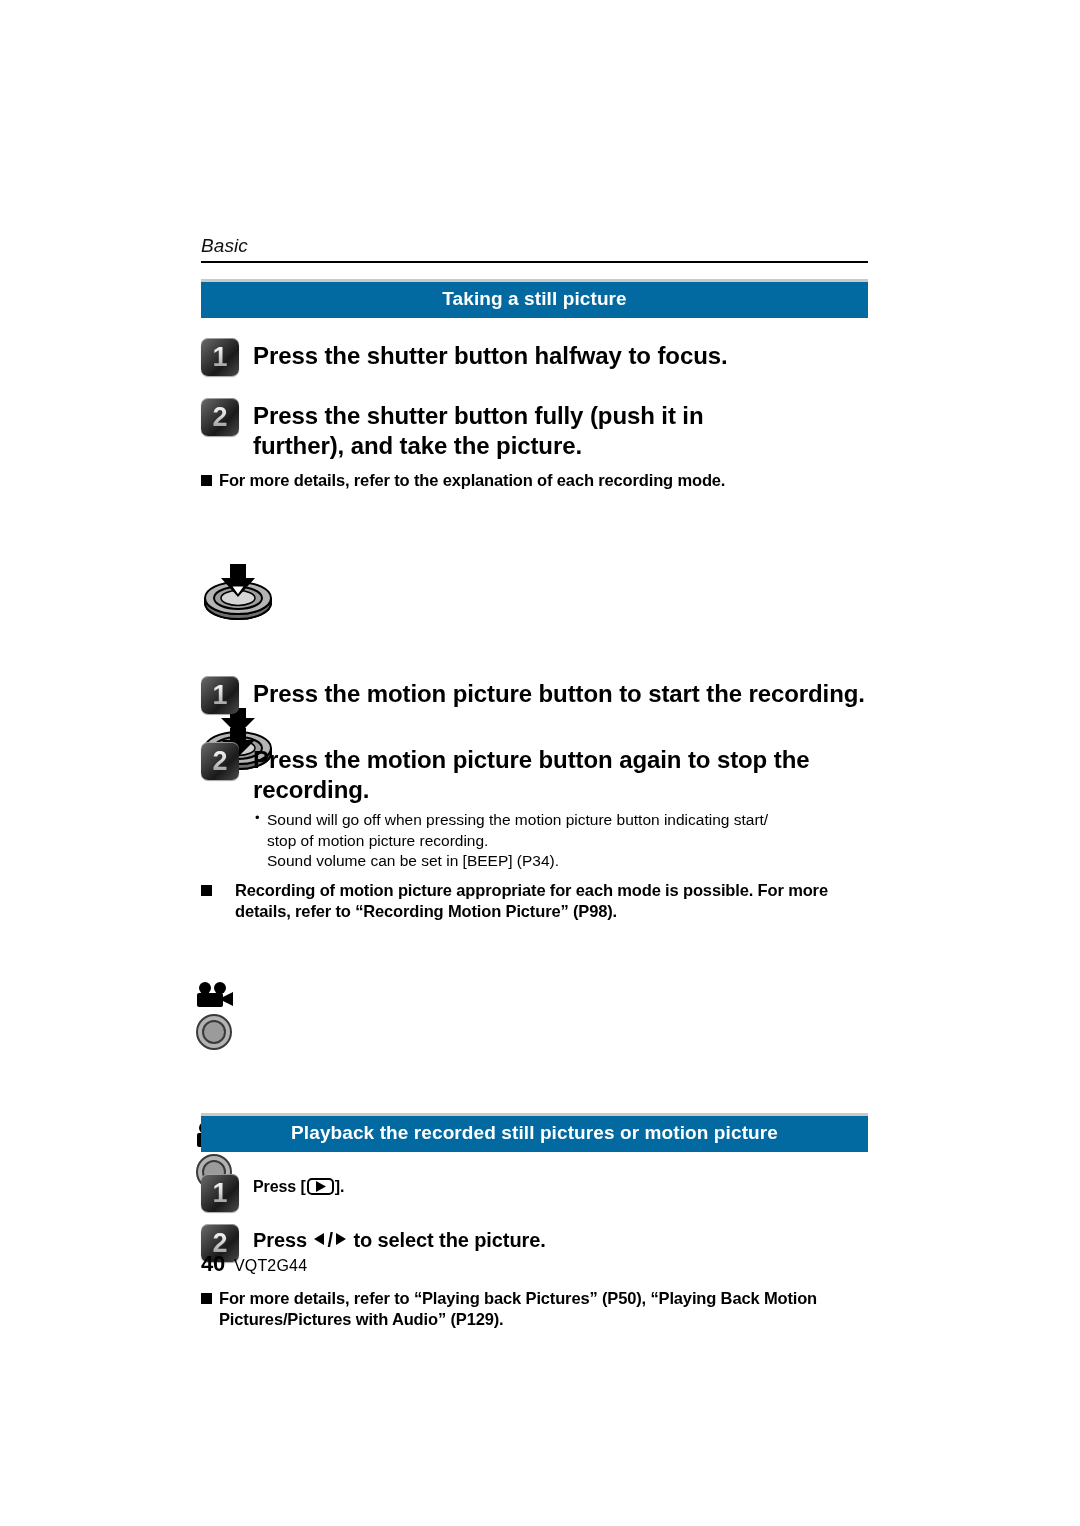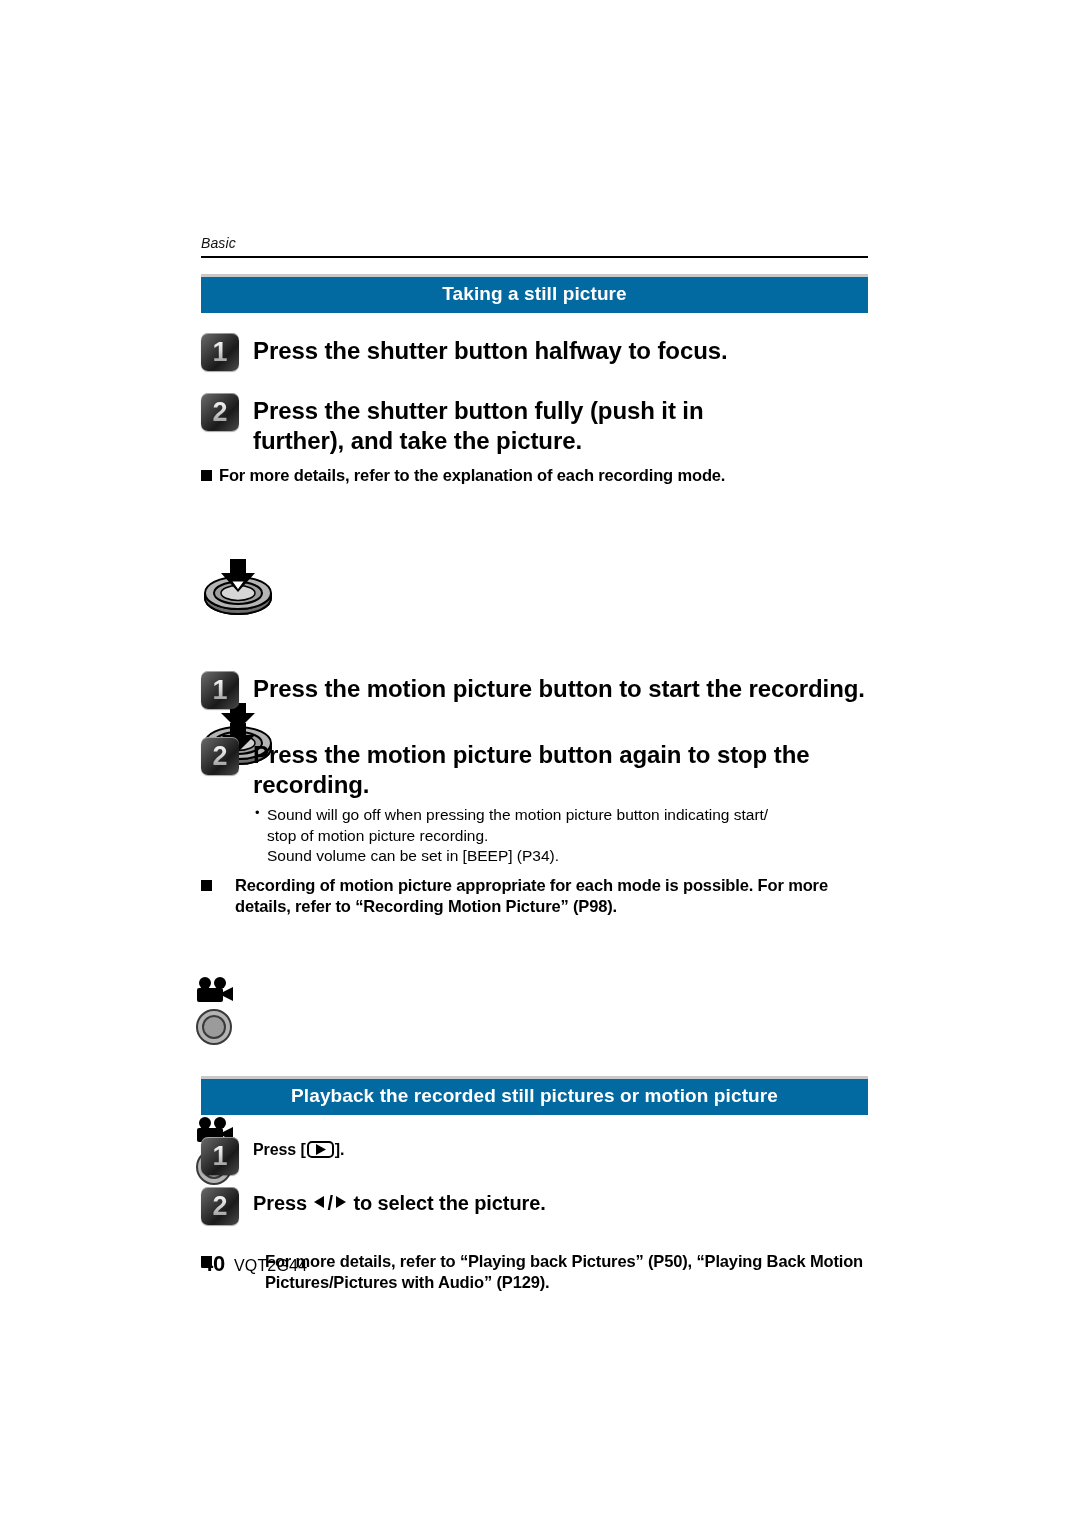--- a/index.html
+++ b/index.html
@@ -27,21 +27,21 @@
   .content {
     position: absolute;
     left: 201px;
     top: 236px;
     width: 667px;
   }
 
   
   .runhead {
     font-style: italic;
-    font-size: 14px;
+    font-size: 19px;
     font-weight: 400;
     letter-spacing: .1px;
     color: #111;
     line-height: 1;
     padding-bottom: 6px;
   }
   .runrule {
     height: 2px;
     background: #000;
     width: 100%;
@@ -310,21 +310,21 @@
           </g>
           <g>
             <circle cx="21" cy="51" r="17" fill="#b3b3b3" stroke="#3a3a3a" stroke-width="2"></circle>
             <circle cx="21" cy="51" r="11" fill="#9b9b9b" stroke="#3a3a3a" stroke-width="2"></circle>
           </g>
         </svg>
       </div>
 
     </div>
 
-    <div class="block" style="margin-top:18px;">
+    <div class="block" style="margin-top:50px;">
 
       <div class="banner">Playback the recorded still pictures or motion picture</div>
 
       <div class="step" style="margin-top:22px;">
         <div class="step-num">
           <span>1</span>
         </div>
         <div class="step-body">
           <div class="step-title" style="font-size:16px;">
             <span>Press [</span><span class="keybox"><svg width="15" height="13" viewBox="0 0 15 13">
@@ -342,21 +342,21 @@
           <div class="step-title" style="font-size:20px;">
             <span>Press </span><span class="tri"><svg width="15" height="14" viewBox="0 0 15 14">
                   <path d="M12 1 L12 13 L2 7 Z" fill="#000"></path>
                 </svg></span><span>/</span><span class="tri"><svg width="15" height="14" viewBox="0 0 15 14">
                   <path d="M3 1 L3 13 L13 7 Z" fill="#000"></path>
                 </svg></span><span> to select the picture.</span>
           </div>
         </div>
       </div>
 
-      <div class="sqbullet" style="margin-top:26px;gap:46px;">
+      <div class="sqbullet" style="margin-top:26px;">
         <div class="mark"></div>
         <div>For more details, refer to “Playing back Pictures” (P50), “Playing Back Motion Pictures/Pictures with Audio” (P129).</div>
       </div>
 
     </div>
 
   </div>
 
   <div class="footer">
     <div class="folio">40</div>

